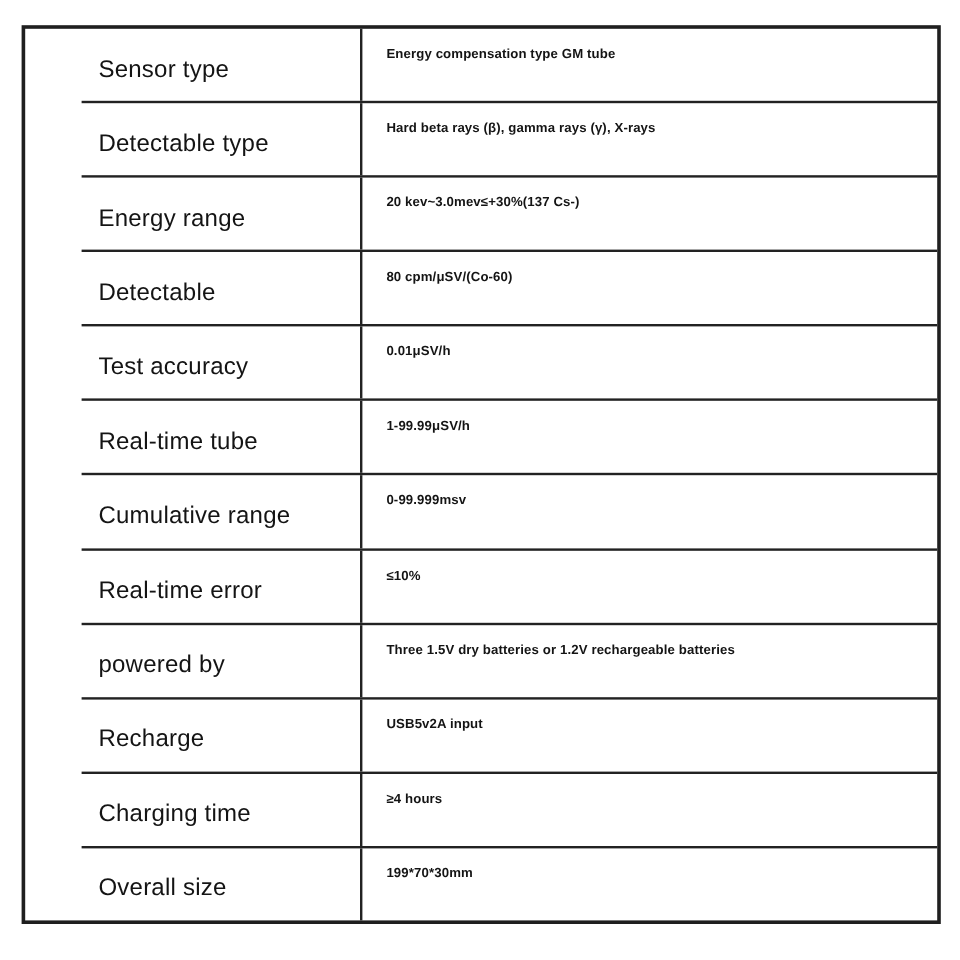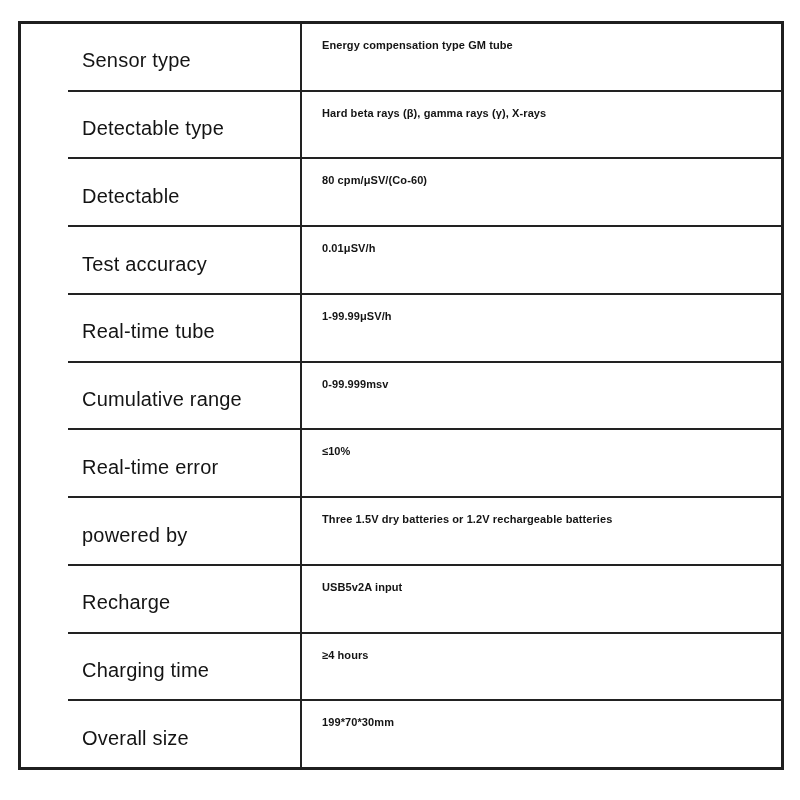--- a/index.html
+++ b/index.html
@@ -72,20 +72,26 @@
     <div class="spec-value">Energy compensation type GM tube</div>
   </div>
   <div class="spec-row">
     <div class="spec-label">
         <span>Detectable type</span>
       </div>
     <div class="spec-value">Hard beta rays (β), gamma rays (γ), X-rays</div>
   </div>
   <div class="spec-row">
     <div class="spec-label">
+        <span>Energy range</span>
+      </div>
+    <div class="spec-value">20 kev~3.0mev≤+30%(137 Cs-)</div>
+  </div>
+  <div class="spec-row">
+    <div class="spec-label">
         <span>Detectable</span>
       </div>
     <div class="spec-value">80 cpm/μSV/(Co-60)</div>
   </div>
   <div class="spec-row">
     <div class="spec-label">
         <span>Test accuracy</span>
       </div>
     <div class="spec-value">0.01μSV/h</div>
   </div>

